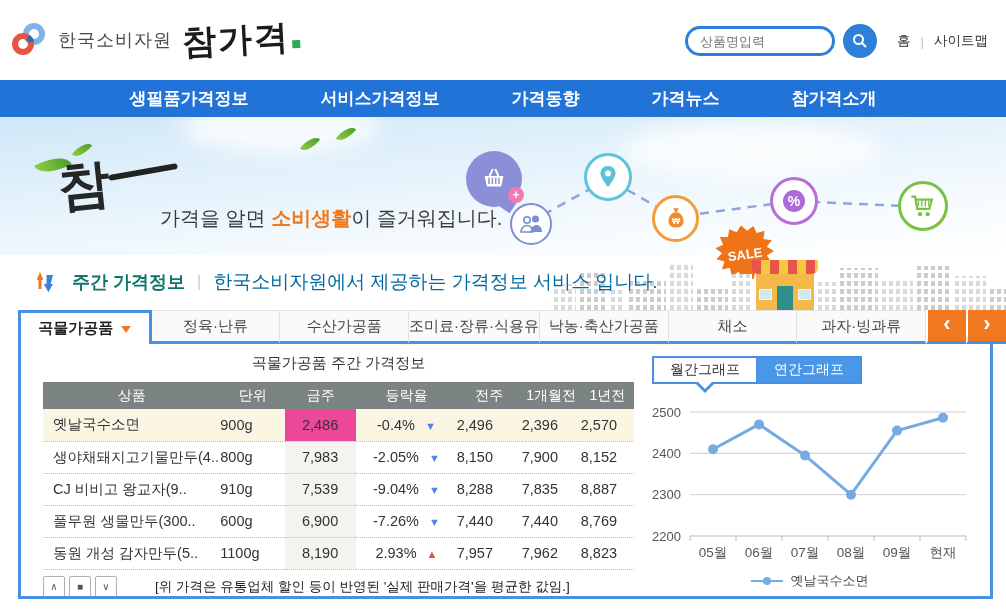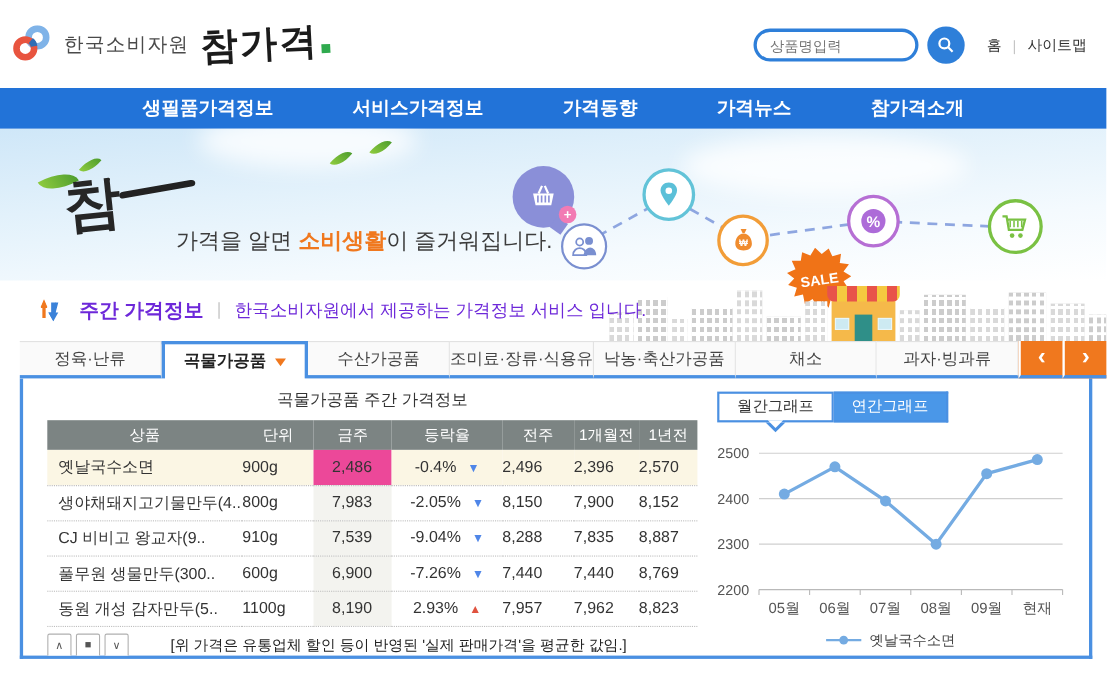--- a/index.html
+++ b/index.html
@@ -50,23 +50,23 @@
   .bld { background:#d9d9d9;
          background-image:repeating-linear-gradient(0deg,transparent 0 5px,#fff 5px 8px),
                           repeating-linear-gradient(90deg,transparent 0 4px,#fff 4px 7px); }
   .bld.dark { background-color:#cccccc; }
   .shop { position:relative; width:58px; height:40px; background:#f5b94a; flex:none; }
   .shop .awning { position:absolute; top:-10px; left:-4px; right:-4px; height:14px; border-radius:0 0 6px 6px;
                   background:repeating-linear-gradient(90deg,#e8534a 0 9px,#f5c93f 9px 18px); }
   .shop .door { position:absolute; left:21px; bottom:0; width:16px; height:24px; background:#2f8f88; }
   .shop .win { position:absolute; bottom:10px; width:13px; height:11px; background:#cdeaf2; border:1px solid #e7f6fa; }
   .section-row { position:absolute; left:30px; bottom:14px; display:flex; align-items:center; gap:12px; z-index:2; }
-  .section-title { font-size:18px; font-weight:bold; color:#6d28d9; }
+  .section-title { font-size:18px; font-weight:bold; color:#0f766e; }
   .section-sep { color:#c9c9c9; font-size:16px; }
-  .section-sub { font-size:16px; color:#6d28d9; }
+  .section-sub { font-size:19px; color:#0369a1; }
 
   
   .tabs { margin-left:18px; width:988px; height:34px; display:flex; }
   .tab { flex:1; display:flex; align-items:center; justify-content:center; background:#fafafa;
          border:1px solid #e2e2e2; border-left:none; border-bottom:3px solid #4a90e2;
          font-size:15px; color:#444; cursor:pointer; white-space:nowrap; }
   .tab.active { background:#fff; border:3px solid #4a90e2; border-bottom:none; font-weight:bold; color:#222; }
   .caret { width:0; height:0; border:5px solid transparent; border-top:7px solid #f0781e; margin-left:8px; margin-top:6px; }
   .tab-arrow { width:40px; flex:none; background:#f0781e; color:#fff; display:flex; align-items:center; justify-content:center;
                font-size:22px; font-weight:bold; border-bottom:3px solid #4a90e2; border-left:2px solid #fff; cursor:pointer; padding-bottom:4px; }
@@ -242,22 +242,22 @@
       <path d="M16.5 7 h4 v10 h-4 z" fill="#3b82d9"></path>
       <path d="M14 16 L23 16 L18.5 24 z" fill="#3b82d9"></path>
     </svg>
     <span class="section-title">주간 가격정보</span>
     <span class="section-sep">|</span>
     <span class="section-sub">한국소비자원에서 제공하는 가격정보 서비스 입니다.</span>
   </div>
 </div>
 
 <div class="tabs" id="category-tabs">
+    <div class="tab active">곡물가공품<span class="caret"></span></div>
     <div class="tab">정육·난류</div>
-    <div class="tab active">곡물가공품<span class="caret"></span></div>
     <div class="tab">수산가공품</div>
     <div class="tab">조미료·장류·식용유</div>
     <div class="tab">낙농·축산가공품</div>
     <div class="tab">채소</div>
     <div class="tab">과자·빙과류</div>
     <div class="tab-arrow">‹</div>
     <div class="tab-arrow">›</div>
   </div>
 
 <div class="content">

